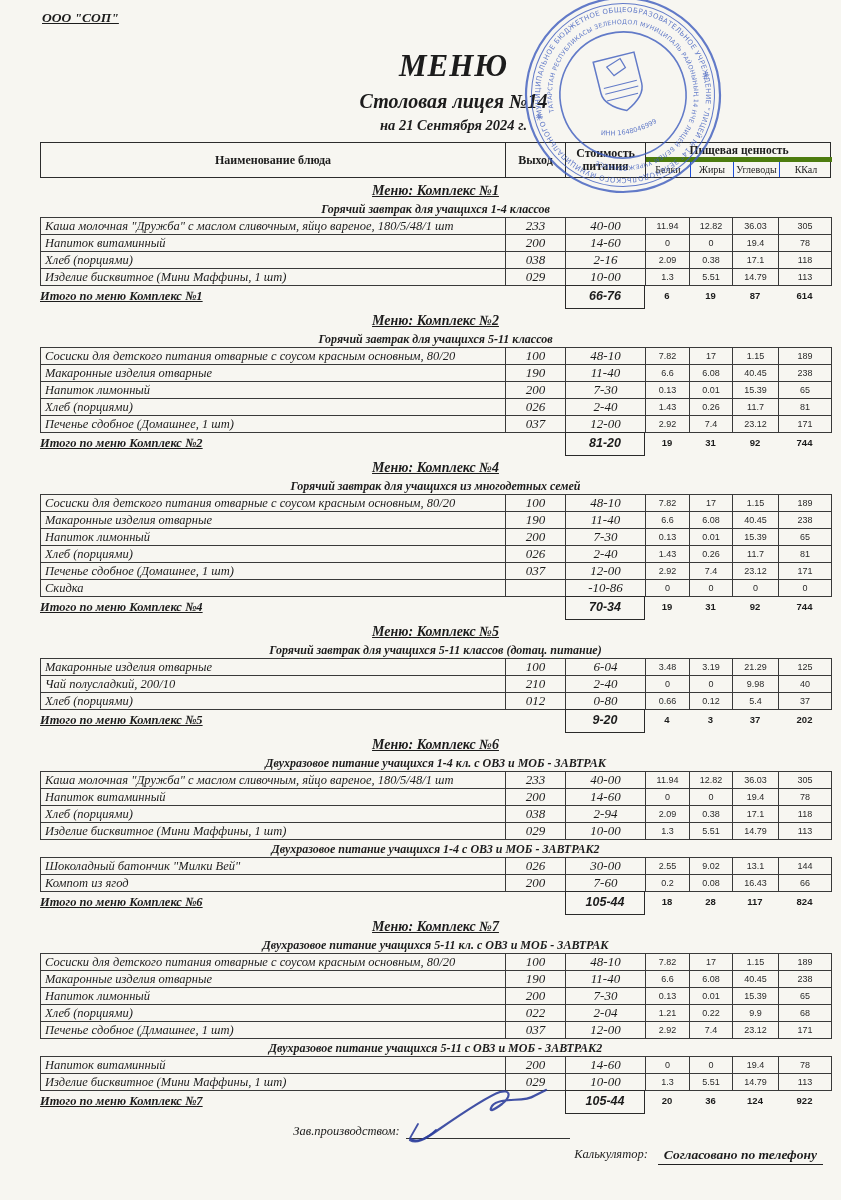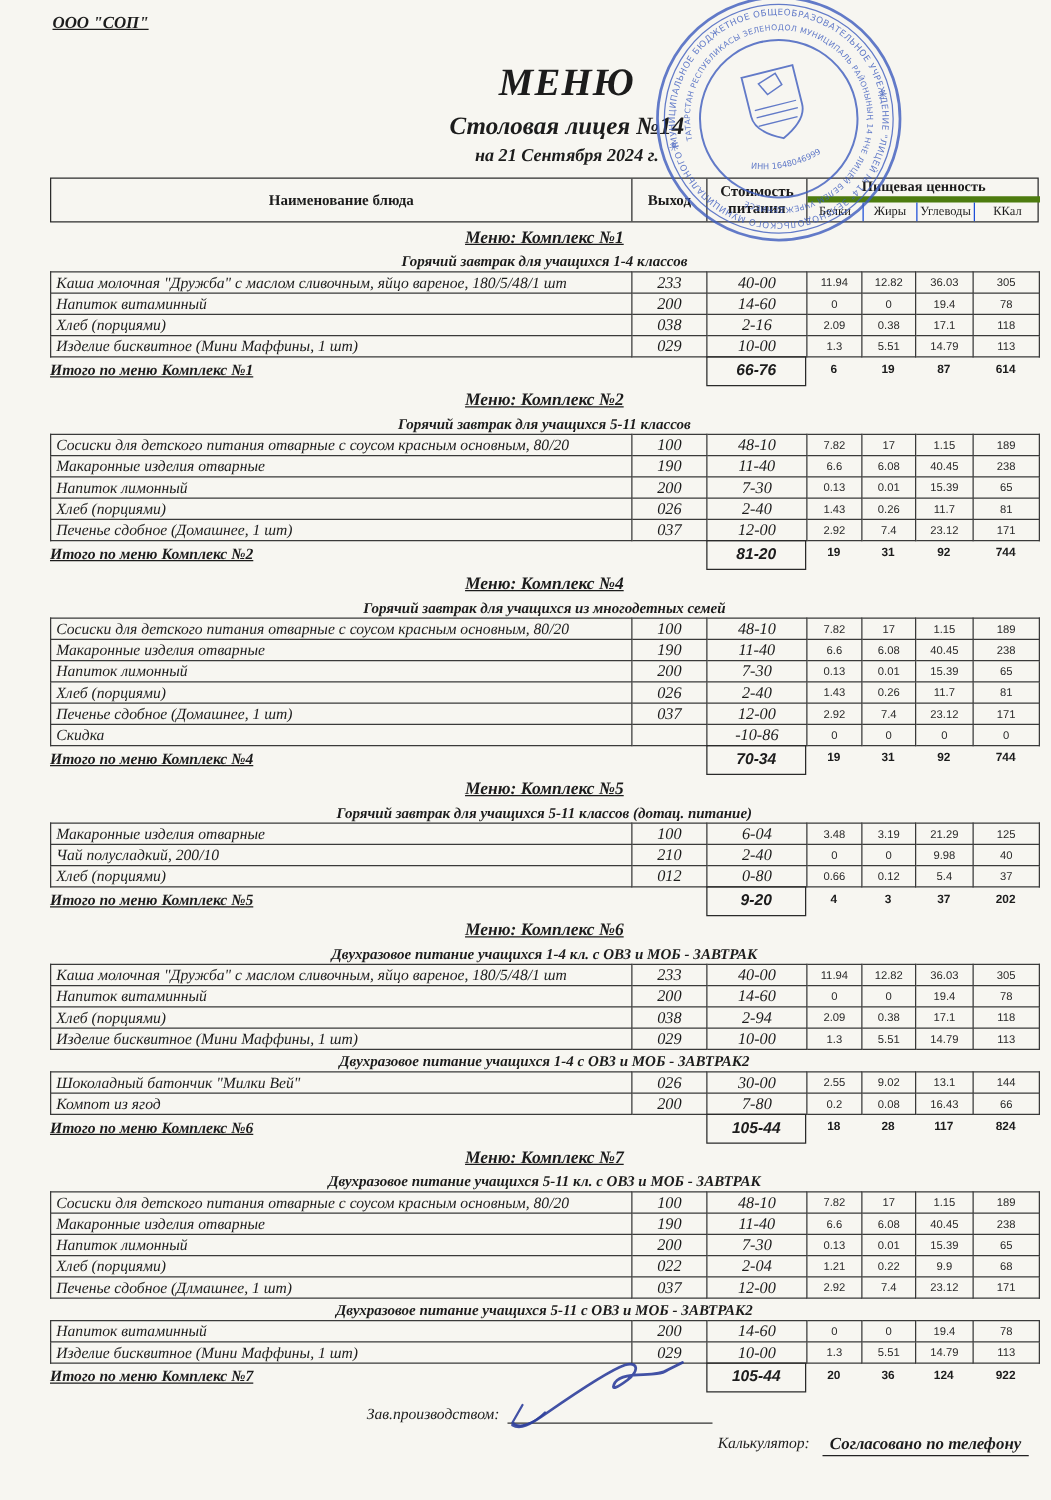--- a/index.html
+++ b/index.html
@@ -456,21 +456,21 @@
               <td class="td-out">026</td>
               <td class="td-cost">30-00</td>
               <td class="td-nut">2.55</td>
               <td class="td-nut">9.02</td>
               <td class="td-nut">13.1</td>
               <td class="td-nut">144</td>
             </tr>
             <tr>
               <td class="td-name">Компот из ягод</td>
               <td class="td-out">200</td>
-              <td class="td-cost">7-80</td>
+              <td class="td-cost">7-60</td>
               <td class="td-nut">0.2</td>
               <td class="td-nut">0.08</td>
               <td class="td-nut">16.43</td>
               <td class="td-nut">66</td>
             </tr>
           </tbody>
         </table>
         <div class="total-row">
           <div class="total-label">Итого по меню Комплекс №6</div>
           <div class="total-spacer"></div>

